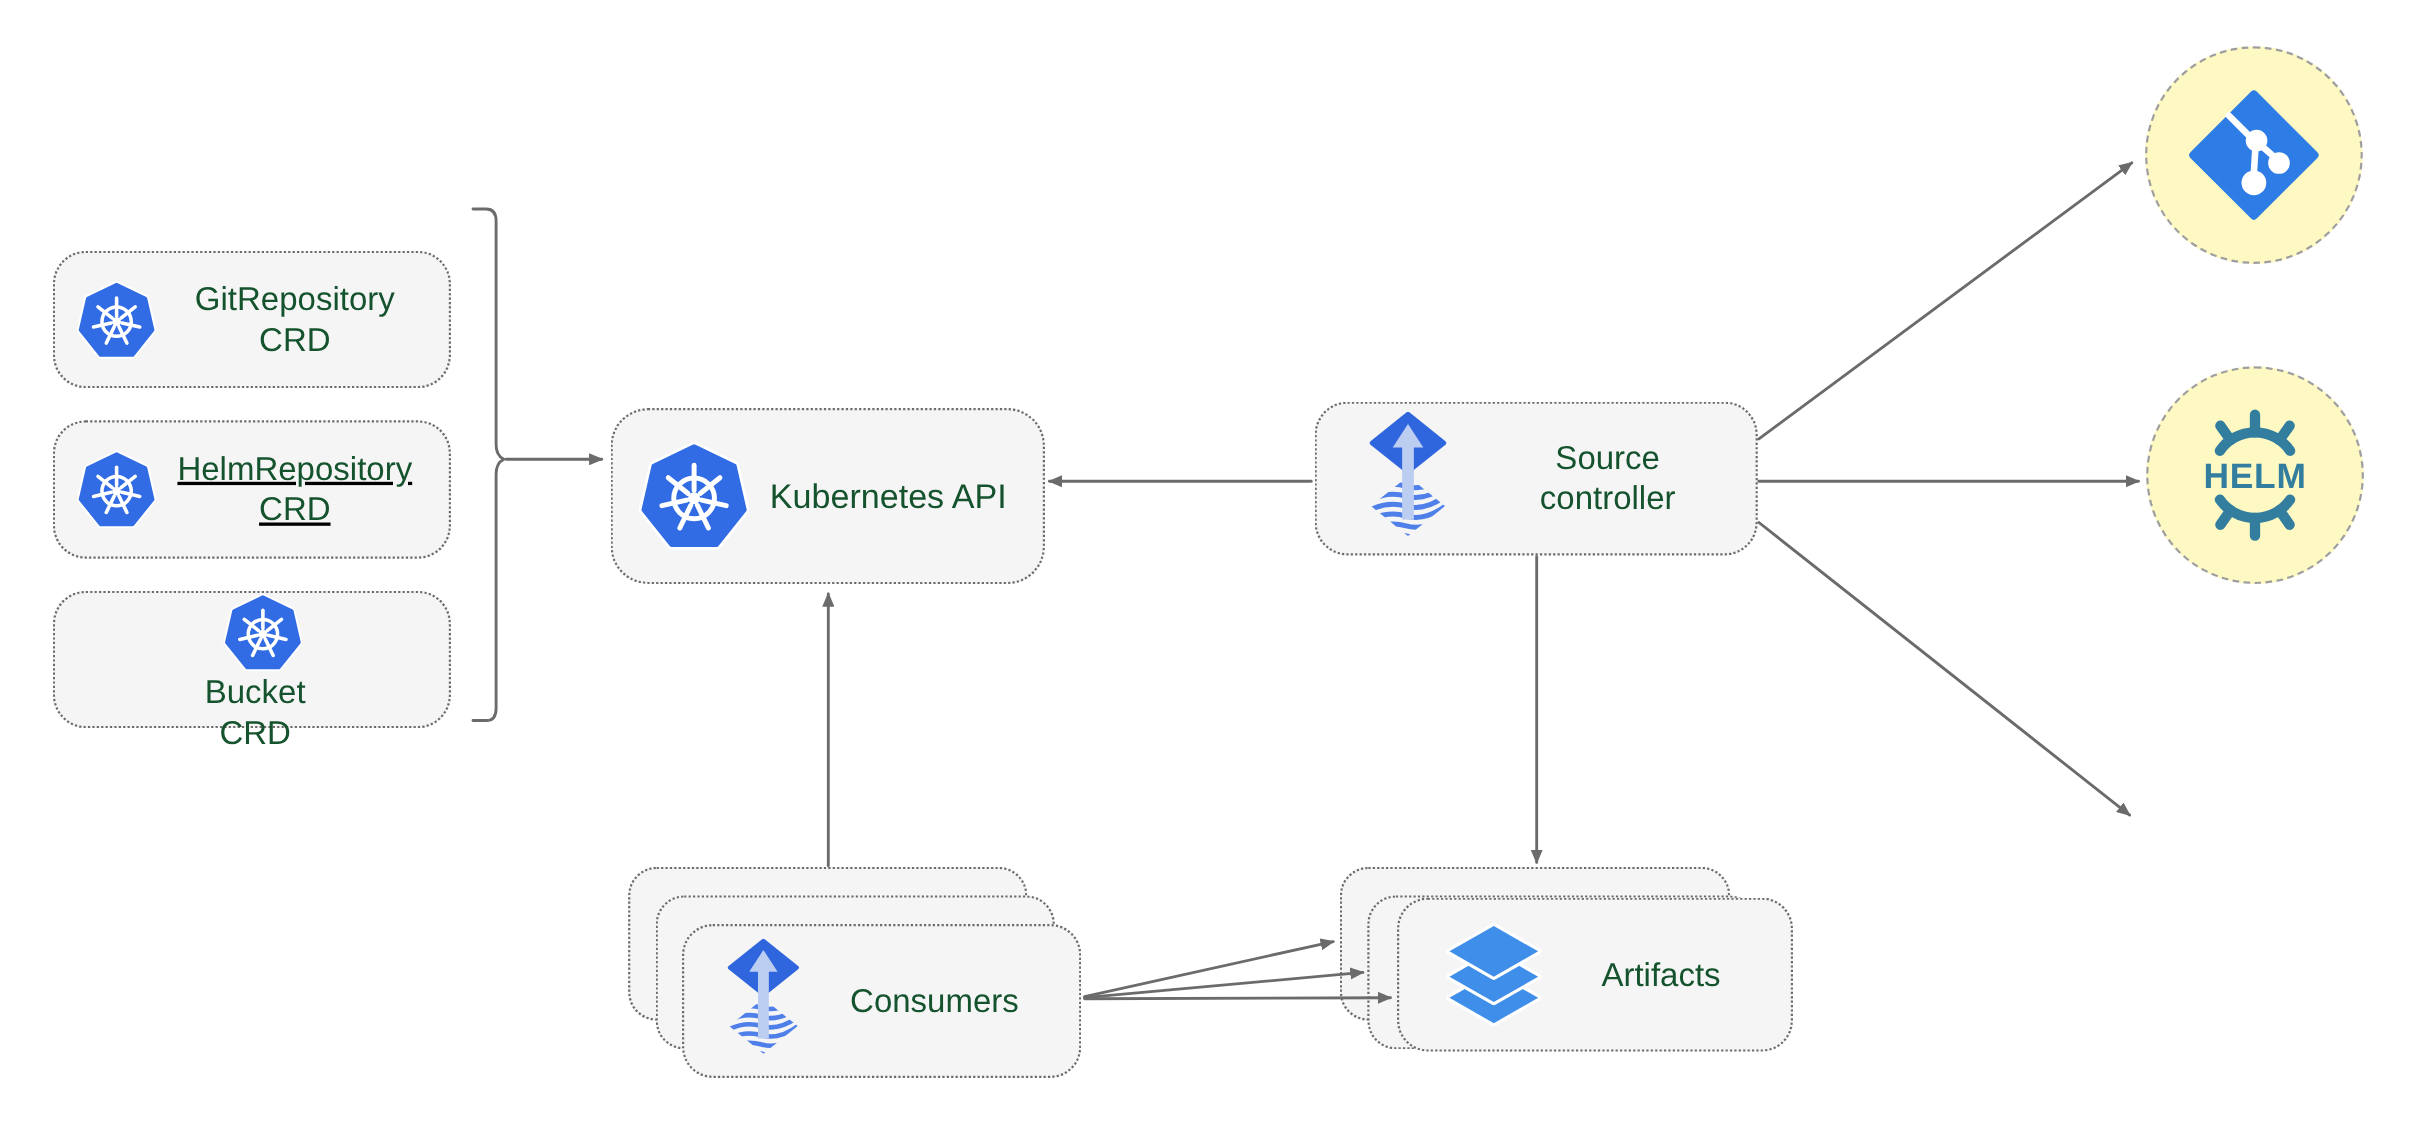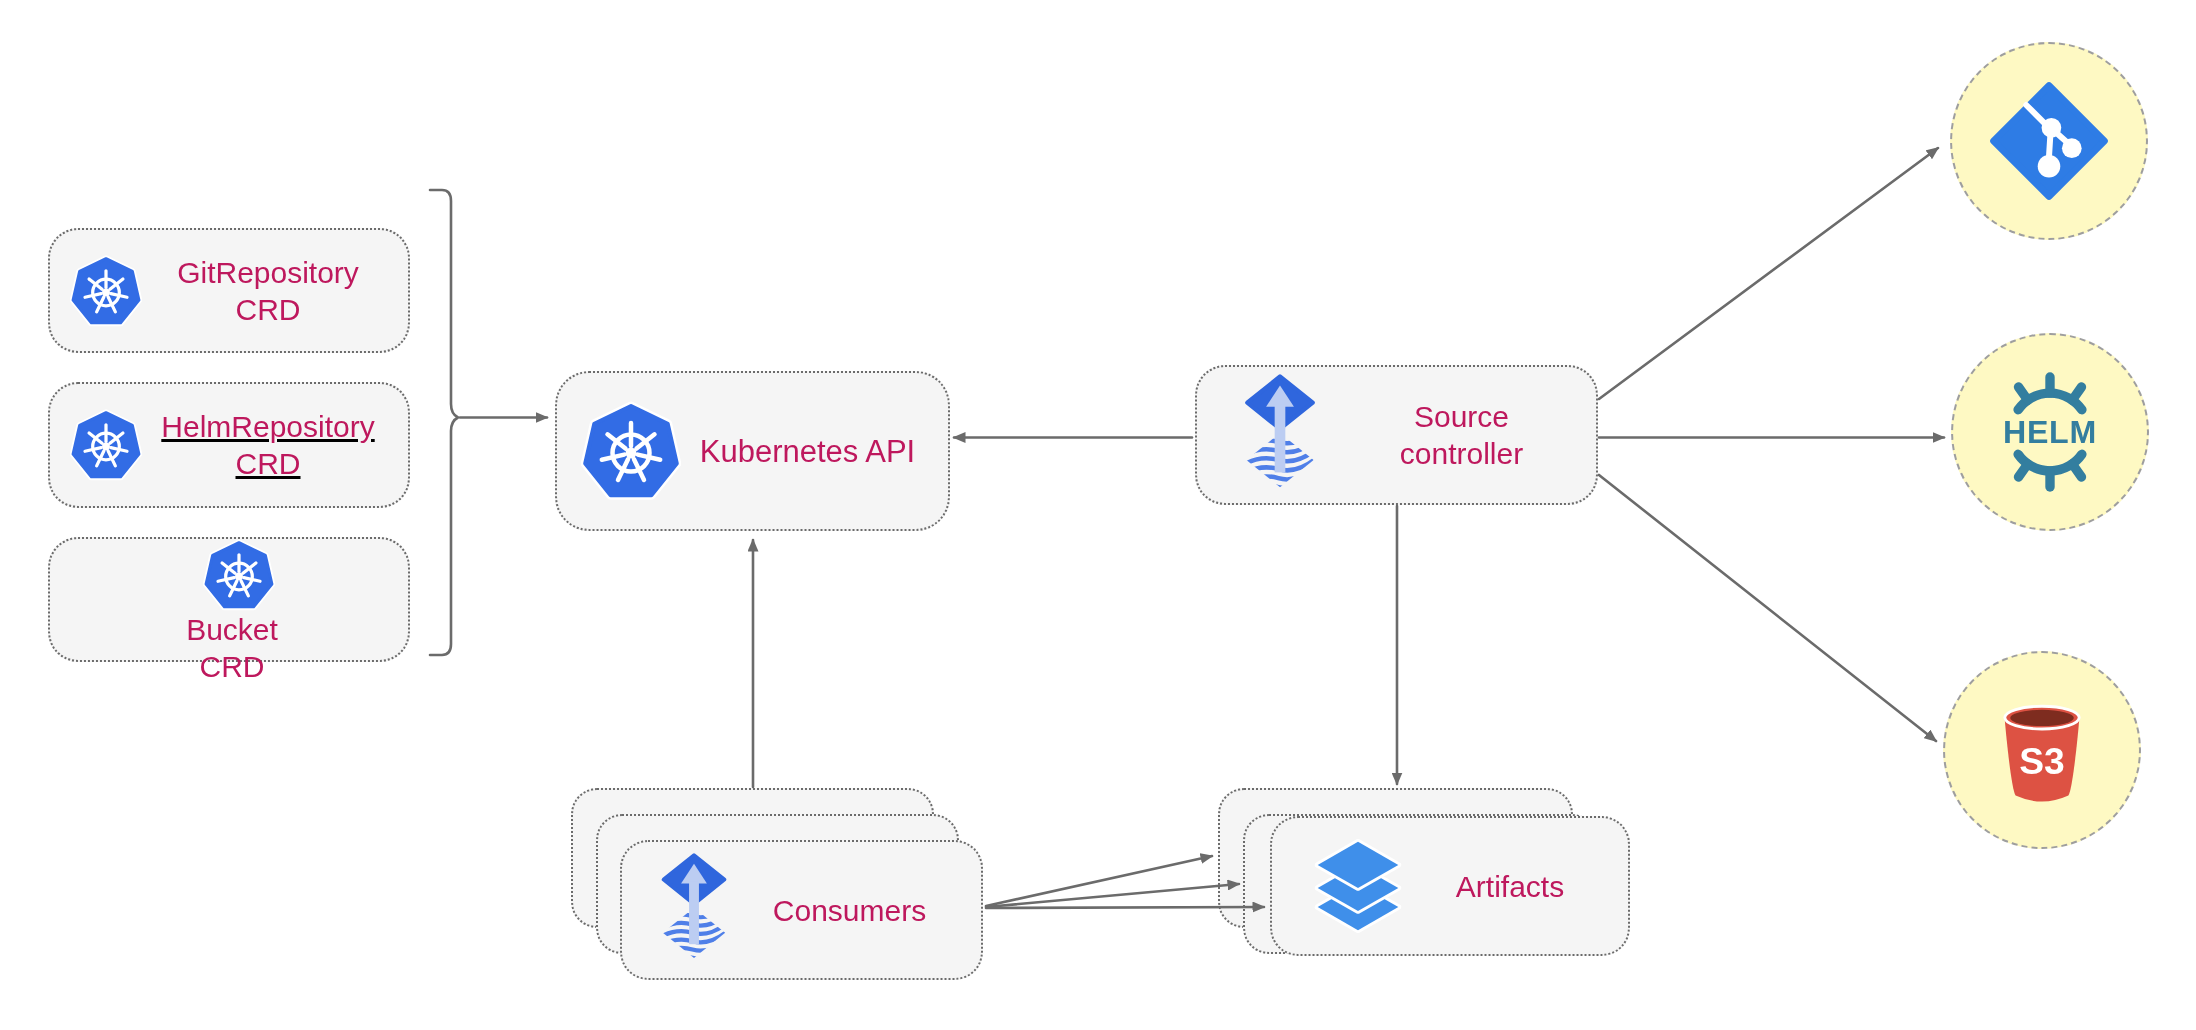--- a/index.html
+++ b/index.html
@@ -5,21 +5,21 @@
   html,body{margin:0;padding:0;background:#ffffff;}
   .canvas{
     position:relative;width:2196px;height:1030px;background:#ffffff;overflow:hidden;
     font-family:"Liberation Sans", sans-serif;
   }
   .node{
     position:absolute;background:#f5f5f5;border:2.2px dotted #6b6b6b;border-radius:30px;
     display:flex;align-items:center;box-sizing:border-box;padding-left:20px;
   }
   .node .lbl{
-    flex:1;text-align:center;font-size:30px;line-height:37px;color:#be185d;
+    flex:1;text-align:center;font-size:30px;line-height:37px;color:#14532d;
     padding-right:14px;
   }
   .stackbox{
     position:absolute;background:#f5f5f5;border:2.2px dotted #6b6b6b;border-radius:26px;
     box-sizing:border-box;
   }
   .endpoint{
     position:absolute;background:#fef9c3;border:2.5px dashed #9e9e9e;border-radius:50%;
     display:flex;align-items:center;justify-content:center;box-sizing:border-box;
   }
@@ -207,24 +207,14 @@
           <line x1="33.4" y1="26.2" x2="26.5" y2="16.4"></line>
           <line x1="50" y1="79" x2="50" y2="91"></line>
           <line x1="66.6" y1="73.8" x2="73.5" y2="83.6"></line>
           <line x1="33.4" y1="73.8" x2="26.5" y2="83.6"></line>
         </g>
         <text x="50" y="58.5" text-anchor="middle" font-family="Liberation Sans, sans-serif" font-size="24" font-weight="bold" letter-spacing="0.5" fill="#337E9F">HELM</text>
       </svg>
     </span>
   </div>
 
-  <div class="endpoint" style="left:1943px;top:651px;width:198px;height:198px;">
-    <span class="icon">
-      <svg width="120" height="120" viewBox="0 0 100 100">
-        <path d="M19,25 C21,48 25,84 28,88 Q50,98 72,88 C75,84 79,48 81,25 Z" fill="#DD5243"></path>
-        <ellipse cx="50" cy="23" rx="31" ry="9.5" fill="#DD5243" stroke="#ffffff" stroke-width="2.4"></ellipse>
-        <ellipse cx="50" cy="23.3" rx="26.5" ry="6.8" fill="#7E2C1F"></ellipse>
-        <text x="50" y="70" text-anchor="middle" font-family="Liberation Sans, sans-serif" font-size="31" font-weight="bold" fill="#ffffff">S3</text>
-      </svg>
-    </span>
-  </div>
 
 </div>
 
 </body></html>

